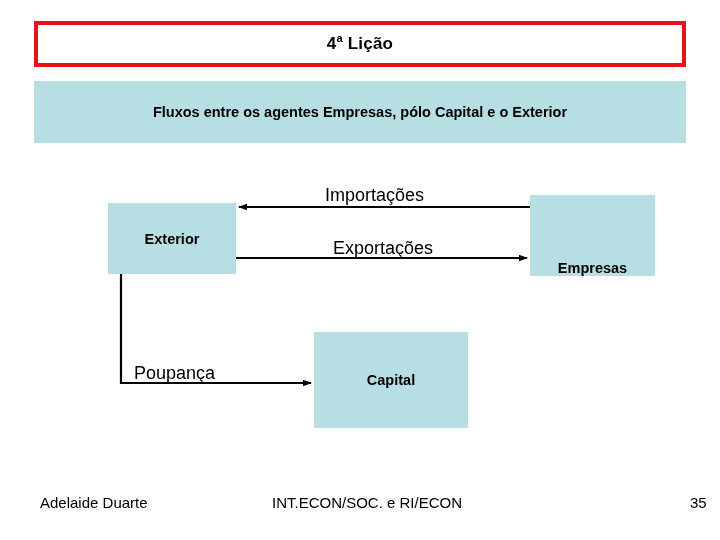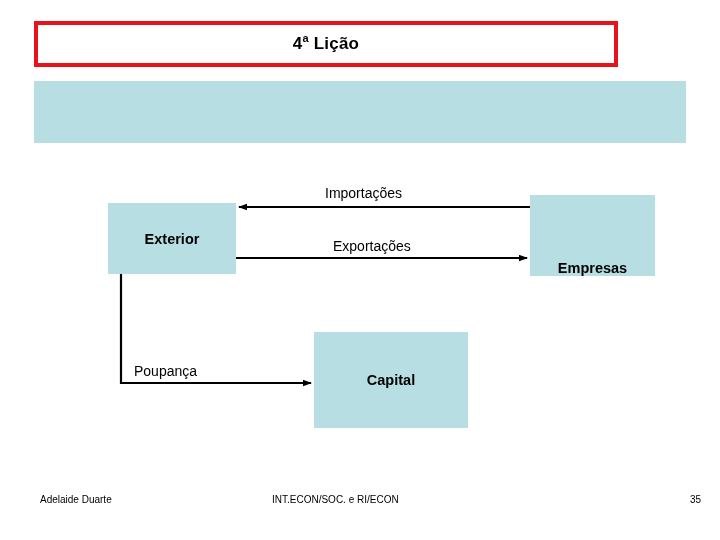--- a/index.html
+++ b/index.html
@@ -15,21 +15,21 @@
     overflow: hidden;
     font-family: "Liberation Sans", sans-serif;
     color: #000000;
   }
 
   
   #title-box {
     position: absolute;
     left: 34px;
     top: 21px;
-    width: 584px;
+    width: 652px;
     height: 46px;
     box-sizing: border-box;
     border: 4px solid #e8121b;
     background: #ffffff;
     display: flex;
     align-items: center;
     justify-content: center;
   }
   #title-text {
     font-size: 17px;
@@ -112,21 +112,21 @@
   #node-capital {
     left: 314px;
     top: 332px;
     width: 154px;
     height: 96px;
   }
 
   
   .flow-label {
     position: absolute;
-    font-size: 14px;
+    font-size: 18px;
     color: #000000;
     white-space: nowrap;
   }
   #label-importacoes {
     left: 325px;
     top: 185px;
   }
   #label-exportacoes {
     left: 333px;
     top: 238px;
@@ -139,38 +139,39 @@
   
   #footer {
     position: absolute;
     left: 0;
     top: 494px;
     width: 720px;
     height: 20px;
   }
   .footer-text {
     position: absolute;
-    font-size: 10px;
+    font-size: 15px;
     color: #000000;
     white-space: nowrap;
   }
   #footer-author { left: 40px; top: 0; }
   #footer-course { left: 272px; top: 0; }
   #footer-page   { left: 690px; top: 0; }
 </style>
 </head>
 <body>
 
 <div id="title-box">
   <div id="title-text">
     <span>4</span><sup>a</sup><span> Lição</span>
   </div>
 </div>
 
 <div id="subtitle-banner">
+  <div class="subtitle-line">Fluxos entre os agentes Empresas, pólo Capital e o Exterior</div>
 </div>
 
 <div id="diagram">
 
   <svg id="diagram-svg" viewBox="0 0 720 540" xmlns="http://www.w3.org/2000/svg">
     <defs>
       <marker id="arrow-right" markerWidth="9" markerHeight="9" refX="8" refY="3.2" orient="auto" markerUnits="userSpaceOnUse">
         <path d="M0,0 L9,3.2 L0,6.4 z" fill="#000000"></path>
       </marker>
       <marker id="arrow-left" markerWidth="9" markerHeight="9" refX="8" refY="3.2" orient="auto" markerUnits="userSpaceOnUse">

